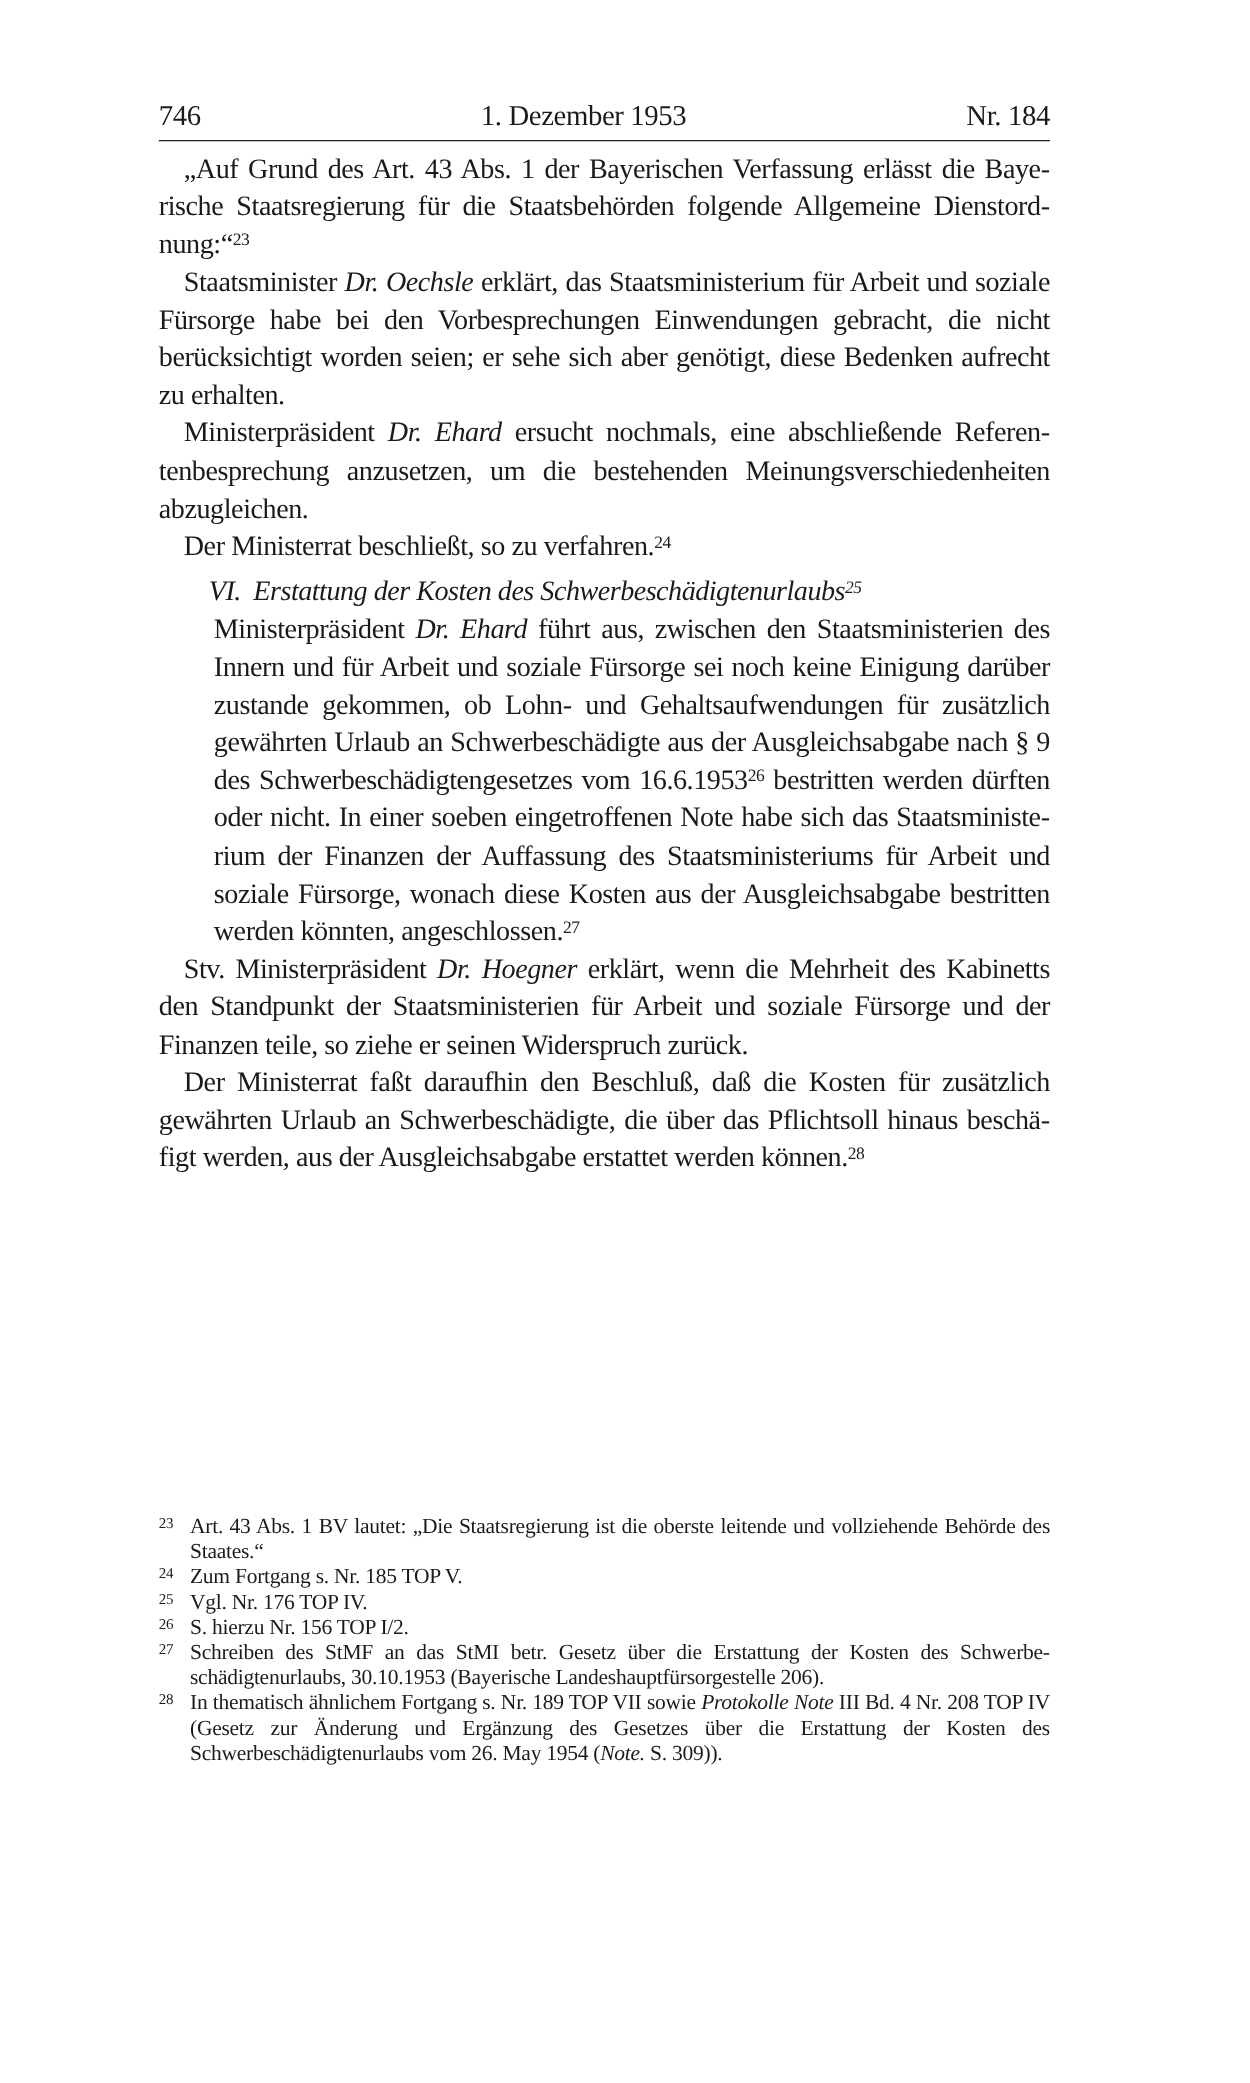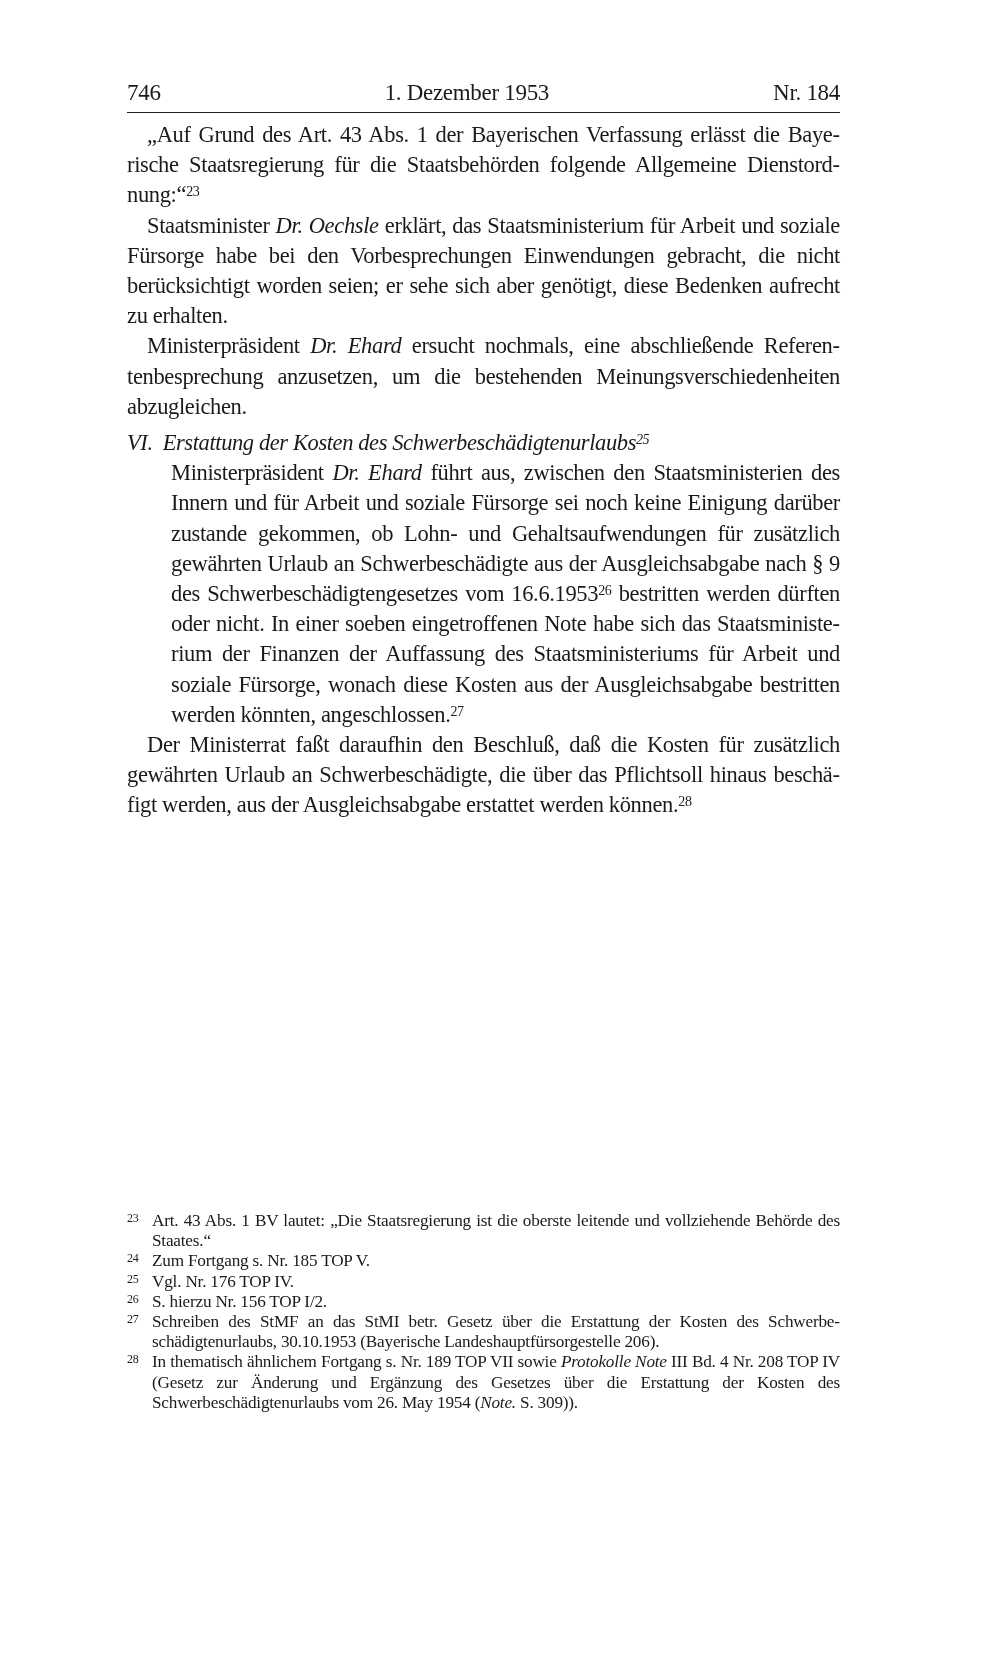--- a/index.html
+++ b/index.html
@@ -5,21 +5,21 @@
   html, body { margin:0; padding:0; background:#ffffff; }
   body { width:1000px; height:1666px; position:relative; overflow:hidden;
          font-family:"Liberation Serif","DejaVu Serif",serif; color:#1a1a1a; }
   .page { position:absolute; left:127px; top:78px; width:713px; }
   .header { display:flex; justify-content:space-between; align-items:flex-end;
             font-size:23px; line-height:30px; padding-bottom:4px; border-bottom:1.3px solid #222; letter-spacing:-0.3px; }
   .body { margin-top:7px; font-size:22.5px; line-height:30.2px; text-align:justify; letter-spacing:-0.35px; }
   .body p { margin:0; text-indent:20px; hyphens:manual; }
   .body p.noindent { text-indent:0;margin-left:44px; }
   .body h2 { margin:6px 0 0 0; font-size:22.5px; line-height:30.2px; font-weight:normal; font-style:italic; letter-spacing:-0.4px; }
-  .body h2 .num { margin-right:10px; }
+  .body h2 .num { margin-right:10px;margin-left:40px; }
   sup { font-size:14px; line-height:0; vertical-align:6px; }
   em { }
   .footnotes { position:absolute; left:127px; top:1211px; width:713px; font-size:17.2px; line-height:20.2px; letter-spacing:-0.2px; }
   .fn { display:flex; text-align:justify; }
   .fn .fn-num { width:25px; flex:none; font-size:12px; position:relative; top:-3px; }
   .fn .fn-text { flex:1; }
 </style>
 </head>
 <body>
 
@@ -27,24 +27,26 @@
   <div class="header">
     <span>746</span>
     <span>1. Dezember 1953</span>
     <span>Nr. 184</span>
   </div>
 
   <div class="body">
     <p><span>„Auf Grund des Art. 43 Abs. 1 der Bayerischen Verfassung erlässt die Baye­rische Staatsregierung für die Staatsbehörden folgende Allgemeine Dienstord­nung:“</span><sup>23</sup></p>
     <p><span>Staatsminister </span><em>Dr. Oechsle</em><span> erklärt, das Staatsministerium für Arbeit und soziale Fürsorge habe bei den Vorbesprechungen Einwendungen gebracht, die nicht berücksichtigt worden seien; er sehe sich aber genötigt, diese Bedenken aufrecht zu erhalten.</span></p>
     <p><span>Ministerpräsident </span><em>Dr. Ehard</em><span> ersucht nochmals, eine abschließende Referen­tenbesprechung anzusetzen, um die bestehenden Meinungsverschiedenheiten abzugleichen.</span></p>
+    <p><span>Der Ministerrat beschließt, so zu verfahren.</span><sup>24</sup></p>
 
     <h2><span class="num">VI.</span><span>Erstattung der Kosten des Schwerbeschädigtenurlaubs</span><sup>25</sup></h2>
 
     <p class="noindent"><span>Ministerpräsident </span><em>Dr. Ehard</em><span> führt aus, zwischen den Staatsministerien des Innern und für Arbeit und soziale Fürsorge sei noch keine Einigung darüber zustande gekommen, ob Lohn- und Gehaltsaufwendungen für zusätzlich gewährten Urlaub an Schwerbeschädigte aus der Ausgleichsabgabe nach § 9 des Schwerbeschädigtengesetzes vom 16.6.1953</span><sup>26</sup><span> bestritten werden dürften oder nicht. In einer soeben eingetroffenen Note habe sich das Staatsministe­rium der Finanzen der Auffassung des Staatsministeriums für Arbeit und soziale Fürsorge, wonach diese Kosten aus der Ausgleichsabgabe bestritten werden könnten, angeschlossen.</span><sup>27</sup></p>
+    <p><span>Stv. Ministerpräsident </span><em>Dr. Hoegner</em><span> erklärt, wenn die Mehrheit des Kabinetts den Standpunkt der Staatsministerien für Arbeit und soziale Fürsorge und der Finanzen teile, so ziehe er seinen Widerspruch zurück.</span></p>
     <p><span>Der Ministerrat faßt daraufhin den Beschluß, daß die Kosten für zusätzlich gewährten Urlaub an Schwerbeschädigte, die über das Pflichtsoll hinaus beschä­figt werden, aus der Ausgleichsabgabe erstattet werden können.</span><sup>28</sup></p>
   </div>
 </div>
 
 <div class="footnotes">
   <div class="fn">
     <span class="fn-num">23</span>
     <span class="fn-text">Art. 43 Abs. 1 BV lautet: „Die Staatsregierung ist die oberste leitende und vollziehende Behörde des Staates.“</span>
   </div>
   <div class="fn">

